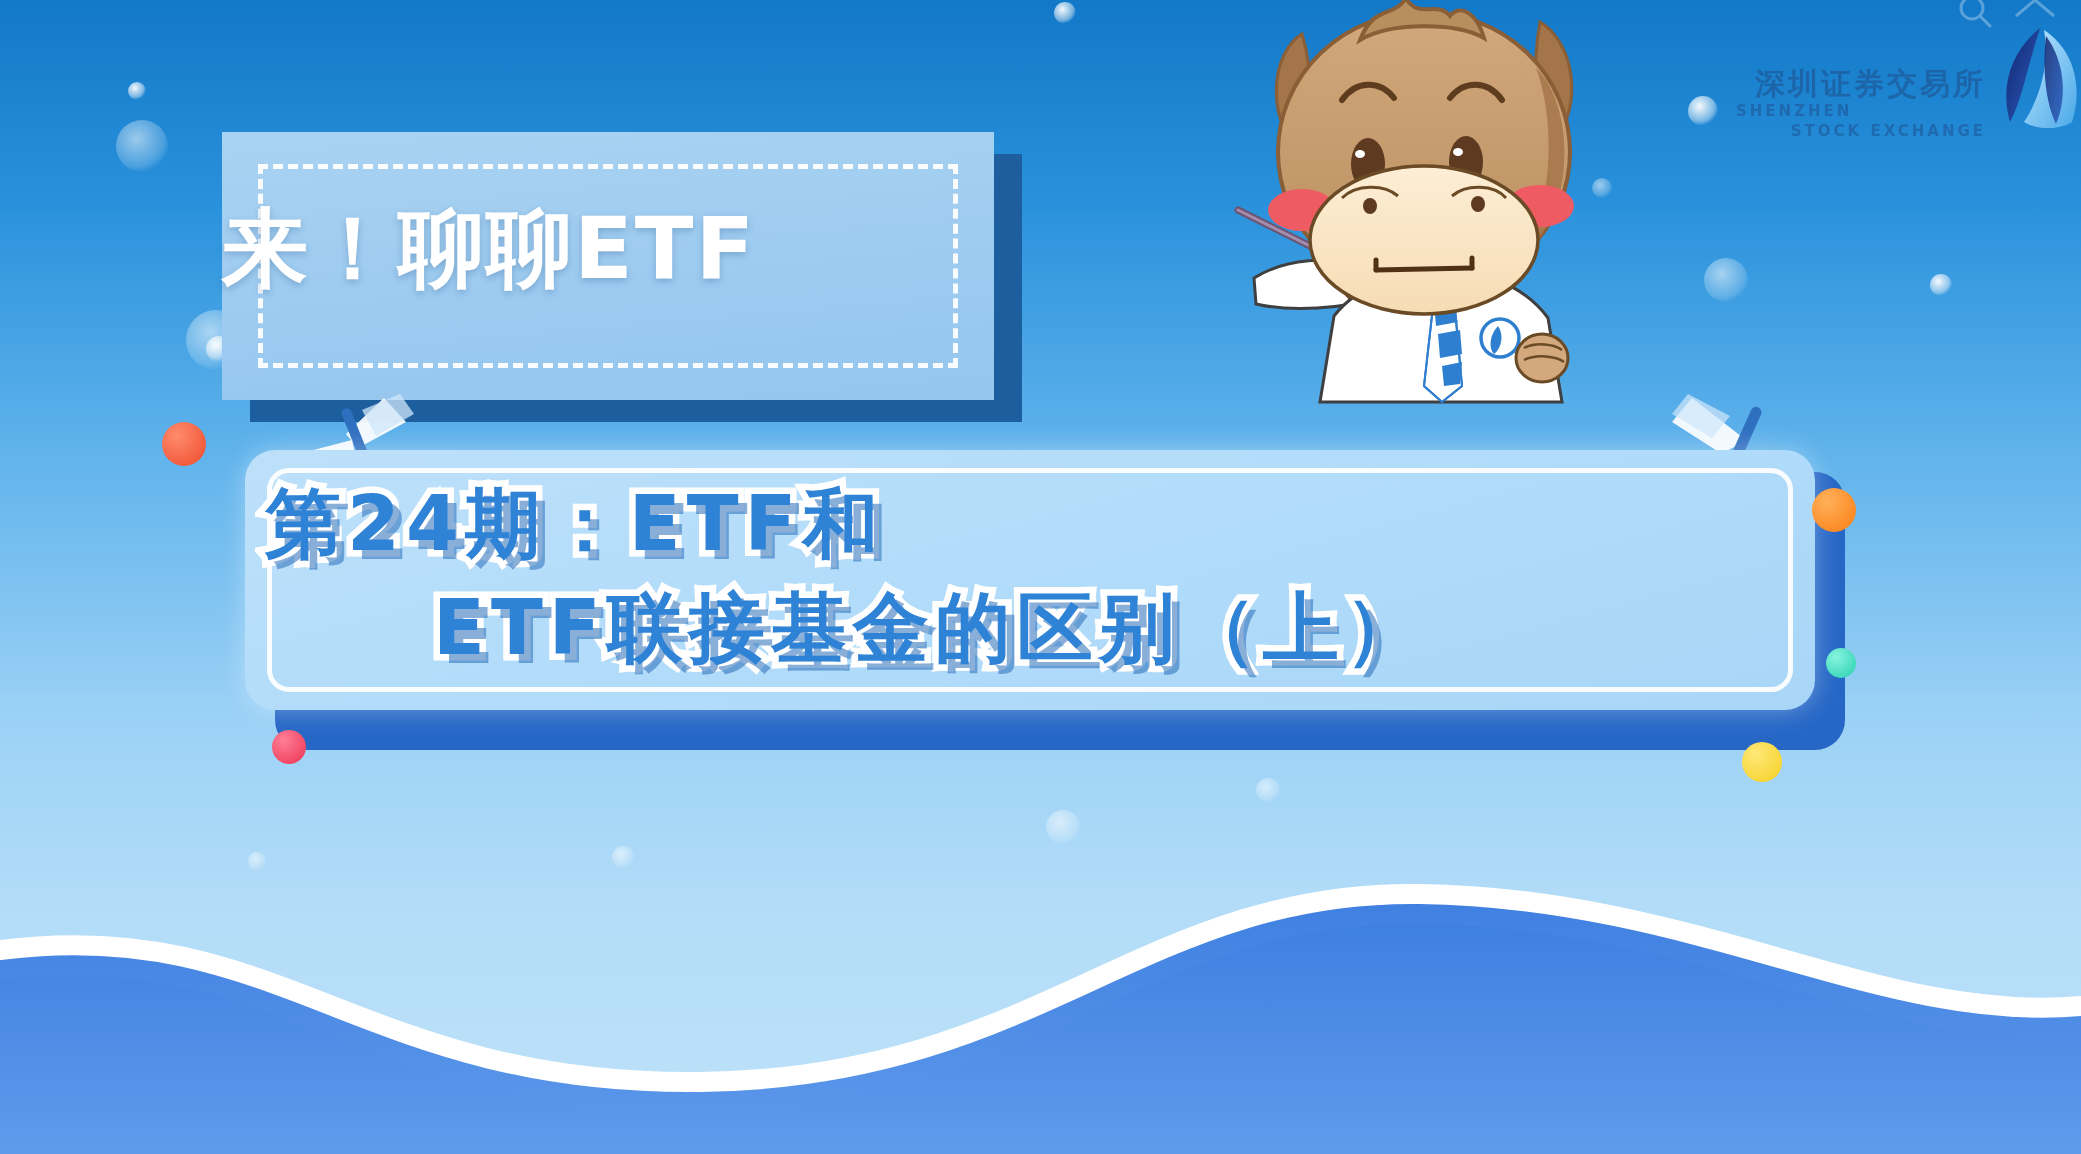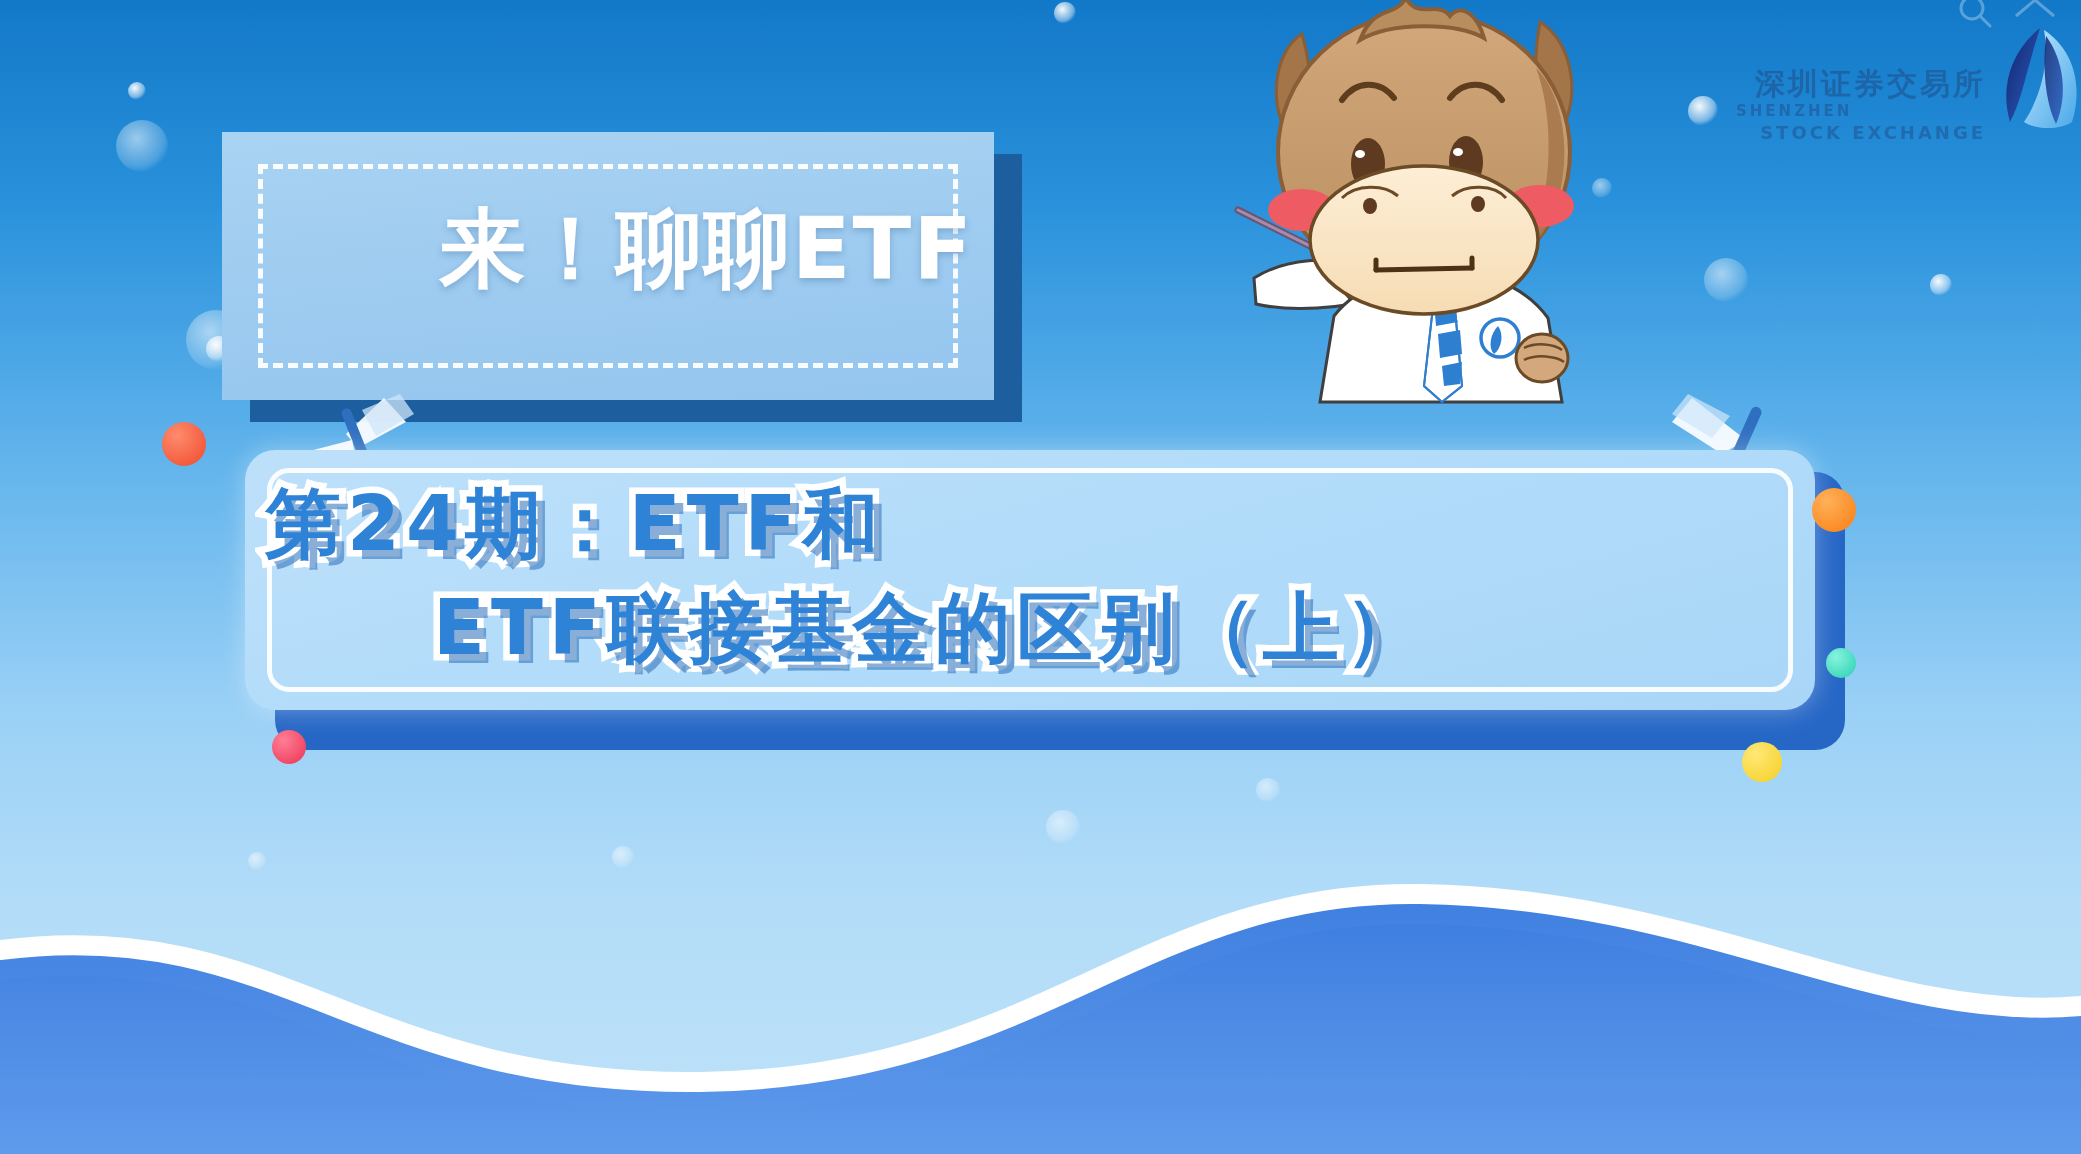--- a/index.html
+++ b/index.html
@@ -38,21 +38,21 @@
     background:linear-gradient(175deg,#a9d3f2 0%,#9ecbf0 50%,#95c6ee 100%);
     clip-path:polygon(0 0,100% 0,100% 100%,63% 100%,52% 133%,44% 100%,0 100%);
   }
   .speech-dash{
     position:absolute;left:36px;top:32px;width:700px;height:204px;
     border:5px dashed rgba(255,255,255,.95);
     box-sizing:border-box;
   }
   .speech-text{
     position:absolute;left:0;top:46px;width:752px;
-    text-align:right;
+    text-align:left;
     font-size:86px;font-weight:bold;color:#ffffff;
     letter-spacing:2px;
     line-height:140px;
     text-shadow:0 3px 7px rgba(40,90,140,.30);
     white-space:nowrap;
   }
 
   
   .card-wrap{position:absolute;left:245px;top:450px;width:1600px;height:300px;}
   .card-shadow{
@@ -93,21 +93,21 @@
   
   .mascot{position:absolute;left:1210px;top:-18px;width:420px;height:470px;}
 
   
   .logo{position:absolute;left:1736px;top:22px;width:360px;height:120px;}
   .logo-cn{position:absolute;left:0;top:42px;width:250px;text-align:right;
      font-size:30px;font-weight:bold;color:rgba(30,72,130,.50);letter-spacing:3px;white-space:nowrap;}
   .logo-en{position:absolute;left:0;top:80px;width:250px;text-align:left;
      font-size:15px;font-weight:bold;color:rgba(30,72,130,.45);letter-spacing:3px;white-space:nowrap;}
   .logo-en2{position:absolute;left:0;top:100px;width:250px;text-align:right;
-     font-size:18px;font-weight:bold;color:rgba(30,72,130,.45);letter-spacing:3px;white-space:nowrap;}
+     font-size:15px;font-weight:bold;color:rgba(30,72,130,.45);letter-spacing:3px;white-space:nowrap;}
   .logo-mark{position:absolute;left:258px;top:4px;width:92px;height:112px;}
 
   
   .ui-glyph{position:absolute;opacity:.30;}
 </style>
 </head>
 <body>
 
 <div class="stage">
 

